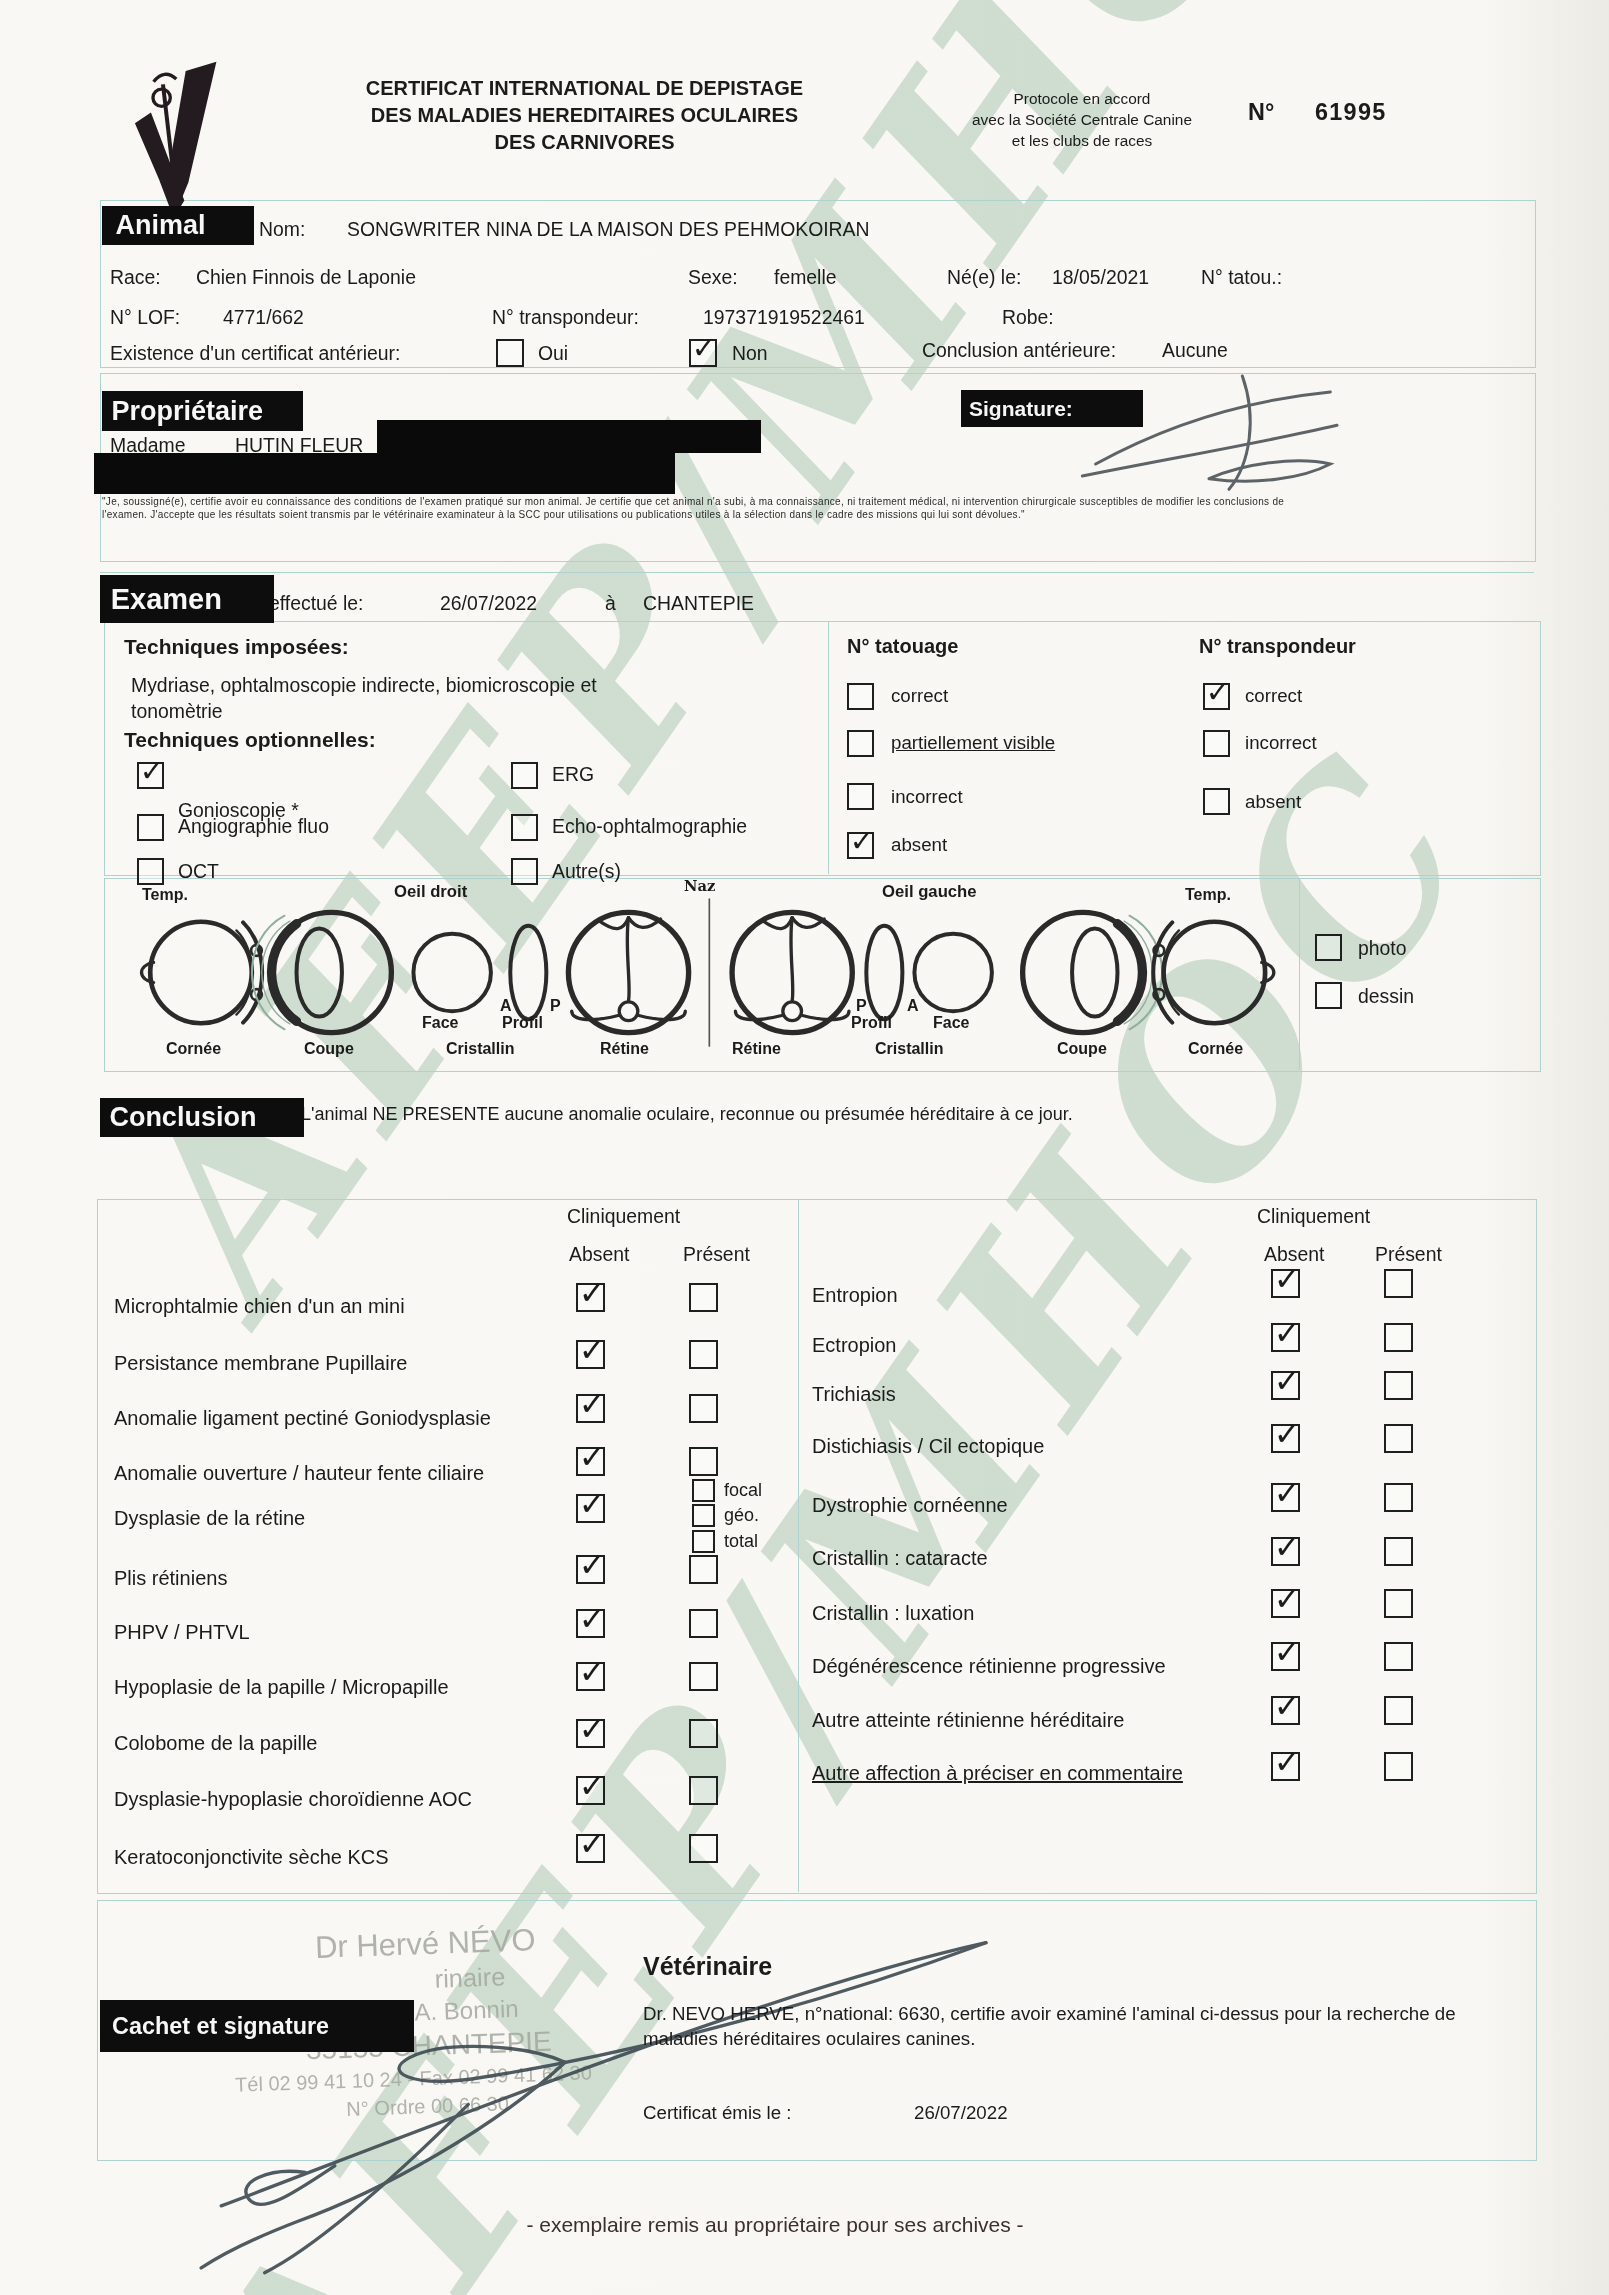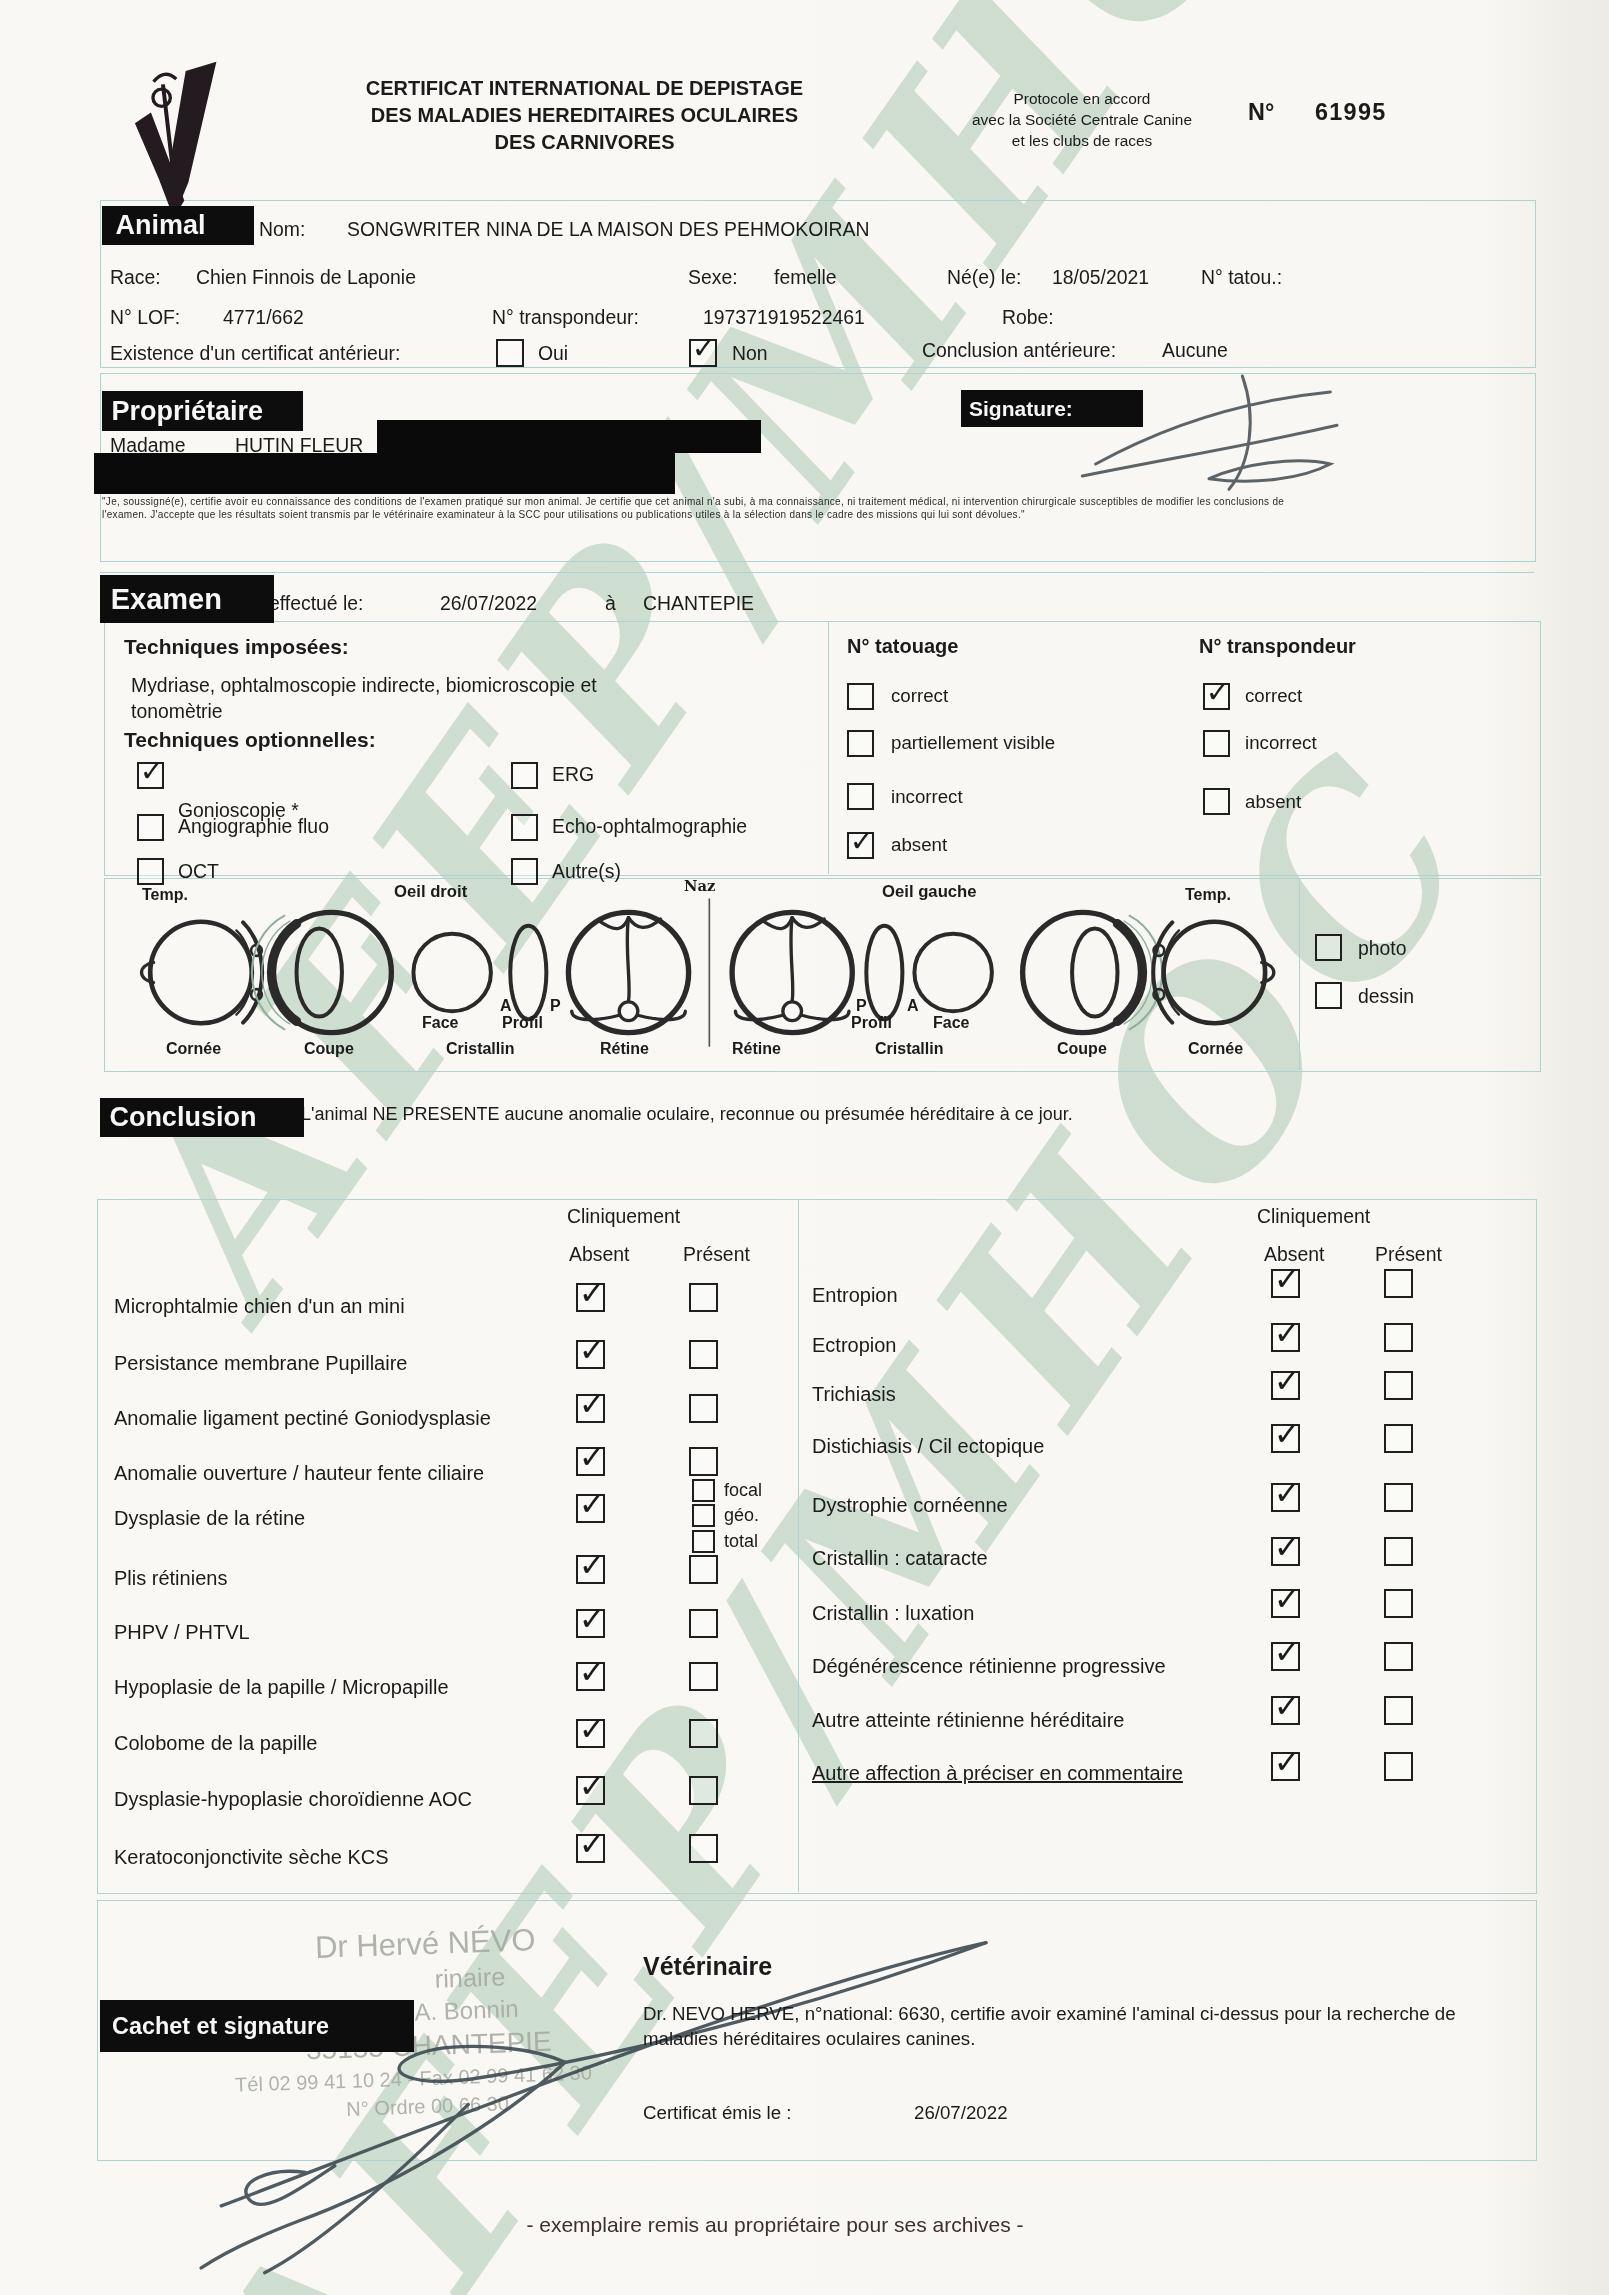--- a/index.html
+++ b/index.html
@@ -270,21 +270,21 @@
     <div class="t zz" style="left:178px;top:815px;font-size:19.4px;">Angiographie fluo</div>
     <div class="cb-m" style="left:511px;top:814px;"></div>
     <div class="t zz" style="left:552px;top:815px;font-size:19.4px;">Echo-ophtalmographie</div>
     <div class="cb-m" style="left:137px;top:858px;"></div>
     <div class="t zz" style="left:178px;top:860px;font-size:19.4px;">OCT</div>
     <div class="cb-m" style="left:511px;top:858px;"></div>
     <div class="t zz" style="left:552px;top:860px;font-size:19.4px;">Autre(s)</div>
     <div class="cb-m" style="left:847px;top:683px;"></div>
     <div class="t zz" style="left:891px;top:685px;font-size:18.7px;">correct</div>
     <div class="cb-m" style="left:847px;top:730px;"></div>
-    <div class="t zz" style="left:891px;top:732px;font-size:18.7px;">partiellement visible</div>
+    <div class="t zz" style="left:891px;top:732px;font-size:18.7px;text-decoration:underline;">partiellement visible</div>
     <div class="cb-m" style="left:847px;top:783px;"></div>
     <div class="t zz" style="left:891px;top:786px;font-size:18.7px;">incorrect</div>
     <div class="cb-m checked" style="left:847px;top:832px;"></div>
     <div class="t zz" style="left:891px;top:834px;font-size:18.7px;">absent</div>
     <div class="cb-m checked" style="left:1203px;top:683px;"></div>
     <div class="t zz" style="left:1245px;top:685px;font-size:18.7px;">correct</div>
     <div class="cb-m" style="left:1203px;top:730px;"></div>
     <div class="t zz" style="left:1245px;top:732px;font-size:18.7px;">incorrect</div>
     <div class="cb-m" style="left:1203px;top:788px;"></div>
     <div class="t zz" style="left:1245px;top:791px;font-size:18.7px;">absent</div>

